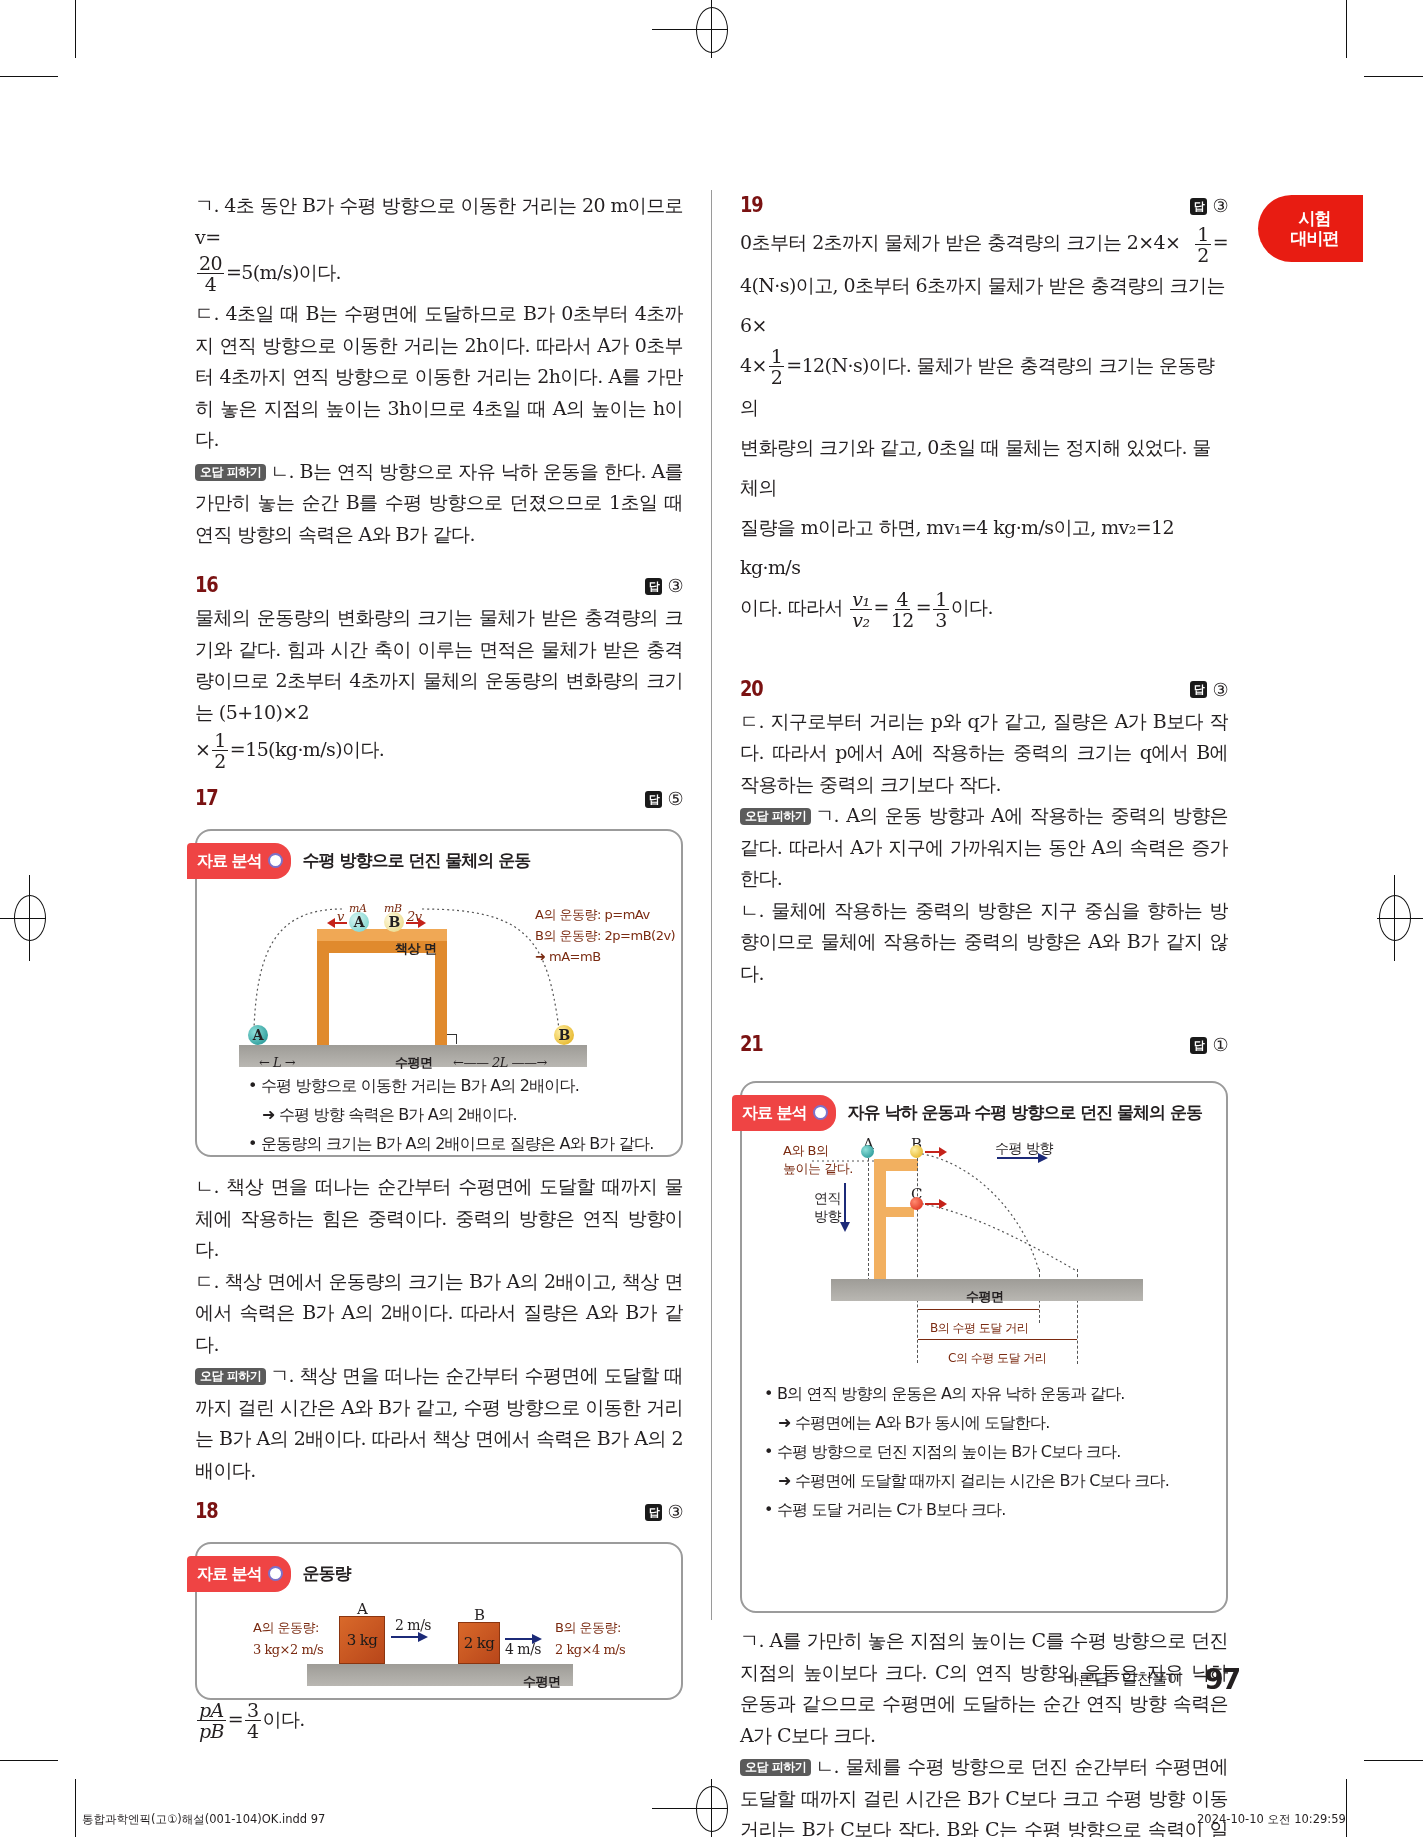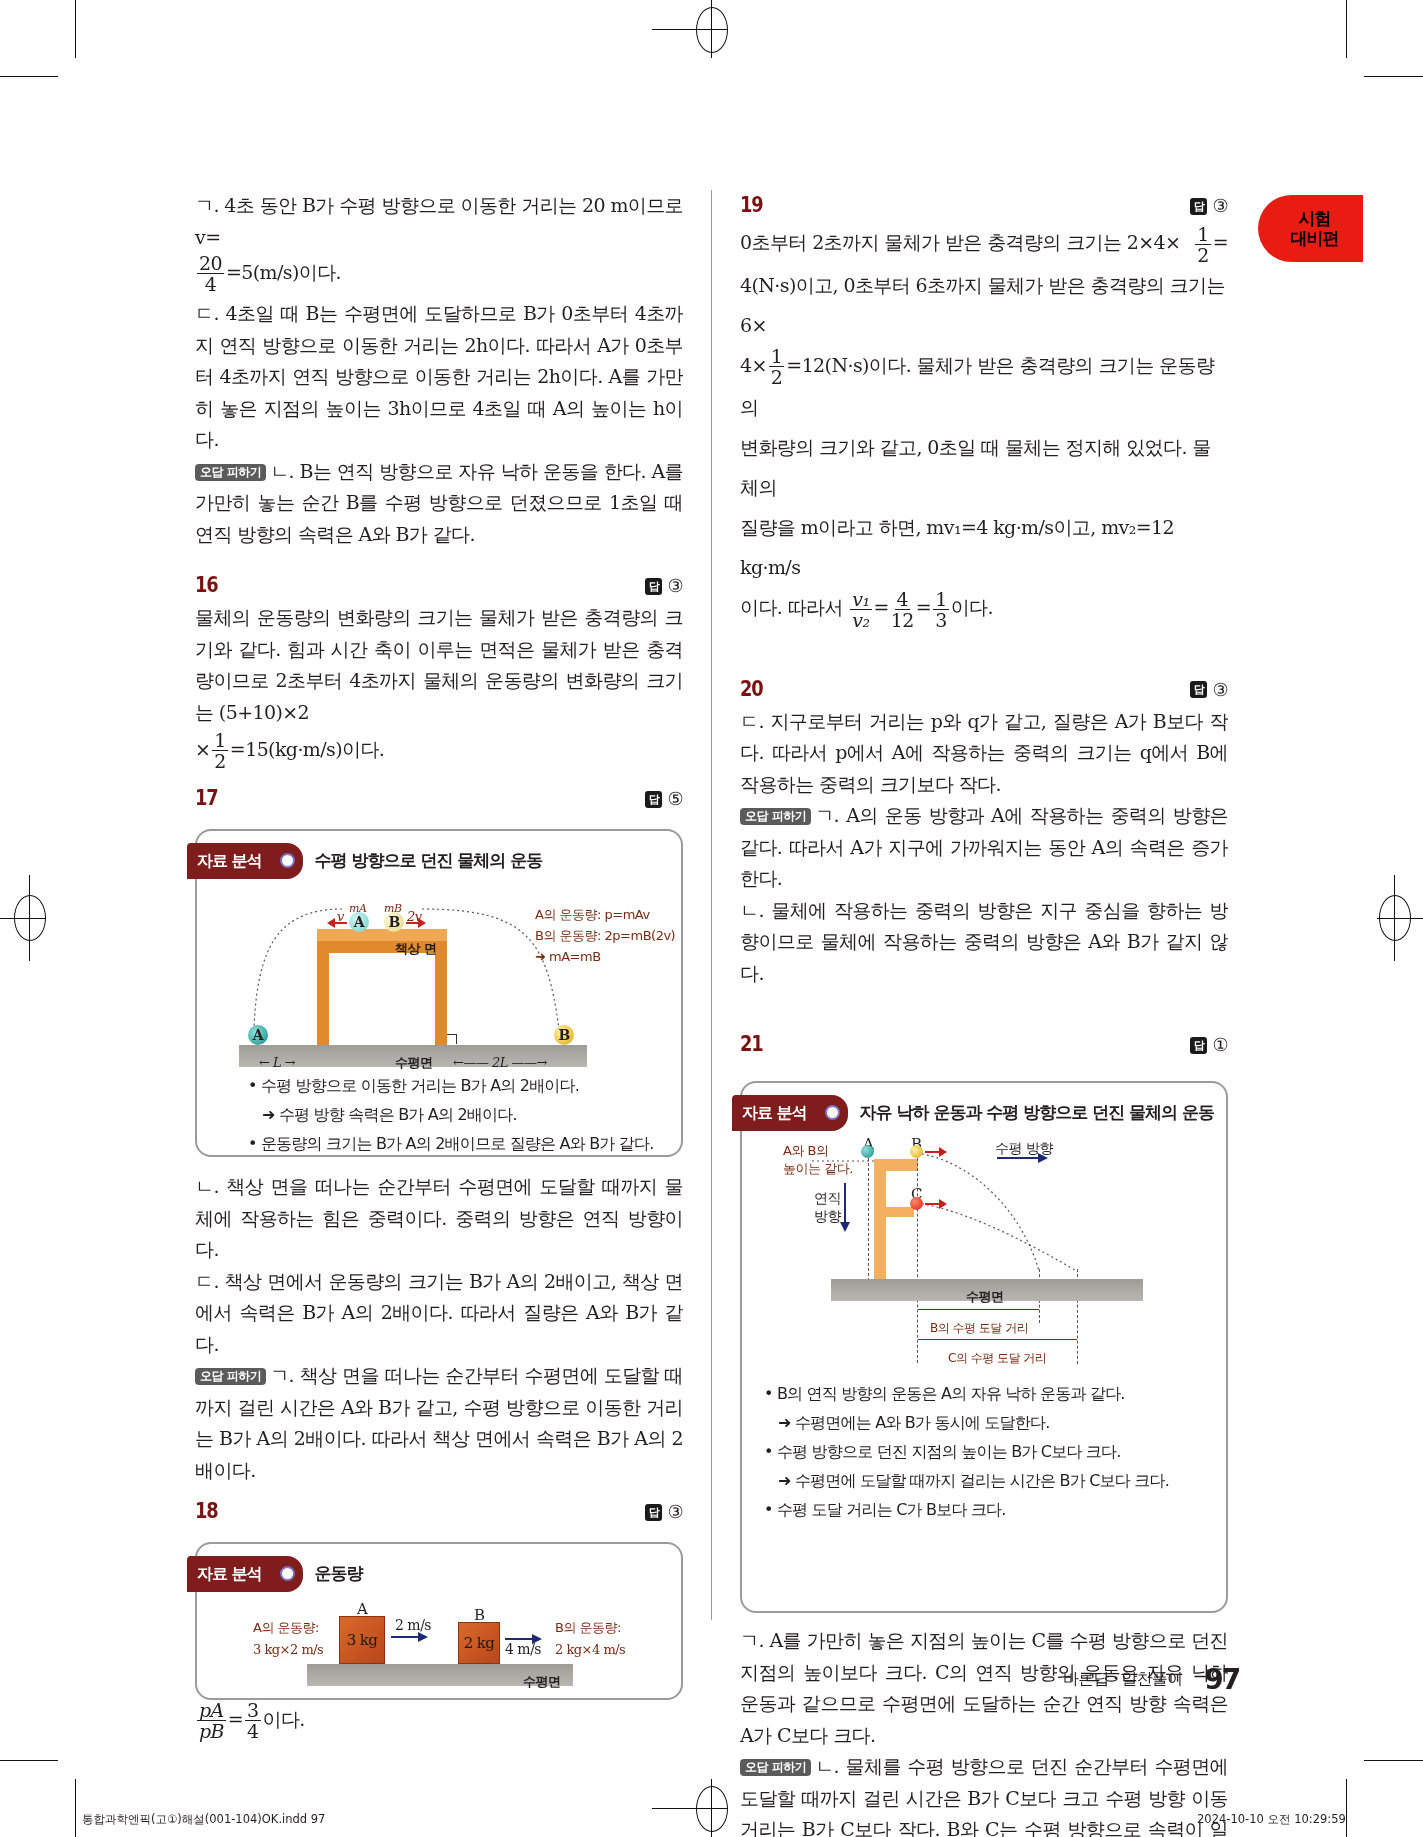--- a/index.html
+++ b/index.html
@@ -19,21 +19,21 @@
   .qnum { font-family: "DejaVu Sans", sans-serif; font-weight: 700; font-size: 21px; color: #7a1212; letter-spacing: -1.5px; transform: scaleX(0.85); transform-origin: left; }
   .ans { display: flex; align-items: center; gap: 5px; font-size: 18px; }
   .ans-box { display: inline-block; width: 17px; height: 17px; background: #1a1a1a; color: #fff; border-radius: 3px; font-family: "DejaVu Sans", sans-serif; font-size: 11px; line-height: 17px; text-align: center; font-weight: 700; }
   .badge { display: inline-block; background: #5b5b5b; color: #fff; font-family: "DejaVu Sans", sans-serif; font-size: 12px; line-height: 17px; padding: 0 5px; border-radius: 4px; margin-right: 4px; vertical-align: 2px; font-weight: 700; letter-spacing: -0.5px; }
   .frac { display: inline-flex; flex-direction: column; align-items: center; vertical-align: middle; line-height: 20px; margin: 0 2px; }
   .frac .num { border-bottom: 1.2px solid #231f20; padding: 0 2px; }
   i.v { font-style: italic; }
 
   .box { position: relative; border: 2px solid #9b9b9b; border-radius: 16px; background: #fff; margin-top: 14px; }
   .box-title { display: flex; align-items: center; gap: 12px; margin-left: -10px; margin-top: 12px; }
-  .box-tag { background: #7f1d1d; color: #fff; font-family: "DejaVu Sans", sans-serif; font-weight: 700; font-size: 16px; padding: 2px 8px 2px 10px; border-radius: 4px 16px 16px 0; display: flex; align-items: center; gap: 18px; letter-spacing: -1px; }
+  .box-tag { background: #ef4444; color: #fff; font-family: "DejaVu Sans", sans-serif; font-weight: 700; font-size: 16px; padding: 2px 8px 2px 10px; border-radius: 4px 16px 16px 0; display: flex; align-items: center; gap: 6px; letter-spacing: -1px; }
   .lens { width: 15px; height: 15px; border-radius: 50%; background: #fff; border: 2px solid #7b72c9; }
   .box-heading { font-family: "DejaVu Sans", sans-serif; font-weight: 700; font-size: 17px; letter-spacing: -1px; }
   .bullets { font-family: "DejaVu Sans", sans-serif; font-size: 16px; line-height: 29px; letter-spacing: -0.8px; padding: 0 20px 12px 22px; }
   .bullets .sub { padding-left: 14px; }
 
   .diag { position: relative; }
   .dlabel { position: absolute; font-family: "DejaVu Sans", sans-serif; font-size: 13px; letter-spacing: -0.5px; white-space: nowrap; }
   .brown { color: #7a2a10; }
   .ground { position: absolute; background: linear-gradient(#9e9c97, #b9b7b2); }
   .wood { position: absolute; background: #e08a2d; }
@@ -47,21 +47,21 @@
   .arrow-r::after { content: ""; position: absolute; right: -2px; top: -4px; border-left: 8px solid #c4221a; border-top: 5px solid transparent; border-bottom: 5px solid transparent; }
   .arrow-l { position: absolute; height: 2px; background: #c4221a; }
   .arrow-l::before { content: ""; position: absolute; left: -2px; top: -4px; border-right: 8px solid #c4221a; border-top: 5px solid transparent; border-bottom: 5px solid transparent; }
   .arrow-blue { position: absolute; height: 3px; background: #1c2a78; }
   .arrow-blue::after { content: ""; position: absolute; right: -3px; top: -4px; border-left: 10px solid #1c2a78; border-top: 5.5px solid transparent; border-bottom: 5.5px solid transparent; }
   .arrow-blue-down { position: absolute; width: 3px; background: #1c2a78; }
   .arrow-blue-down::after { content: ""; position: absolute; bottom: -3px; left: -4px; border-top: 10px solid #1c2a78; border-left: 5.5px solid transparent; border-right: 5.5px solid transparent; }
   .dash-v { position: absolute; width: 0; border-left: 1.3px dashed #555; }
   .block { position: absolute; background: linear-gradient(135deg, #d9692a, #b8461a); border: 1px solid #8a3510; font-family: "DejaVu Serif", serif; font-size: 15px; text-align: center; color: #1a1a1a; }
 
-  .side-tab { position: absolute; left: 1258px; top: 195px; width: 105px; height: 67px; background: #e81c12; border-radius: 34px 0 0 34px; color: #000000; font-family: "DejaVu Sans", sans-serif; font-weight: 700; font-size: 17px; line-height: 20px; text-align: center; padding-top: 13px; padding-left: 8px; letter-spacing: -1px; }
+  .side-tab { position: absolute; left: 1258px; top: 195px; width: 105px; height: 67px; background: #e81c12; border-radius: 34px 0 0 34px; color: #ffffff; font-family: "DejaVu Sans", sans-serif; font-weight: 700; font-size: 17px; line-height: 20px; text-align: center; padding-top: 13px; padding-left: 8px; letter-spacing: -1px; }
 
   .folio { position: absolute; left: 1063px; top: 1663px; display: flex; align-items: center; gap: 22px; }
   .folio-label { font-family: "DejaVu Sans", sans-serif; font-size: 16px; letter-spacing: -0.8px; }
   .folio-num { font-family: "DejaVu Sans", sans-serif; font-weight: 700; font-size: 28px; letter-spacing: -2px; }
 
   .slug { position: absolute; font-family: "DejaVu Sans", sans-serif; font-size: 11.5px; }
 </style>
 </head>
 <body>
 

